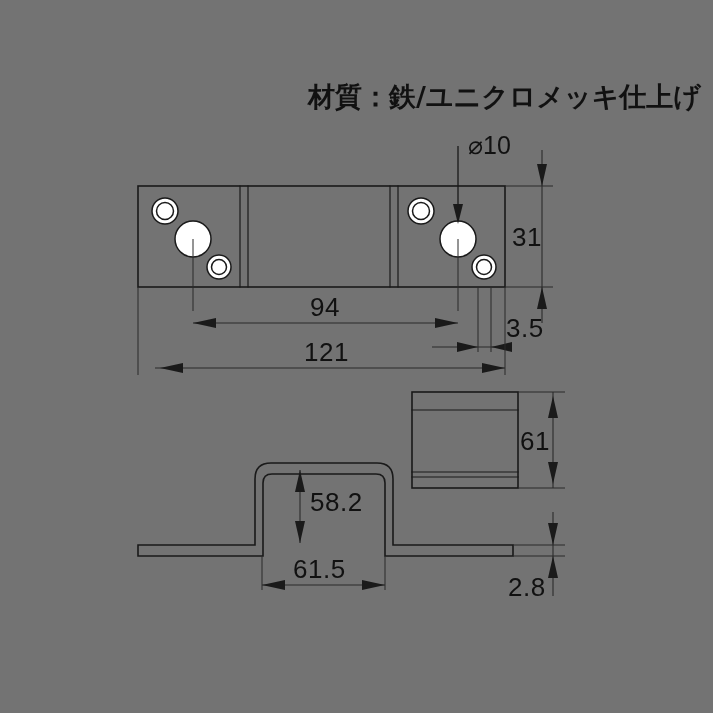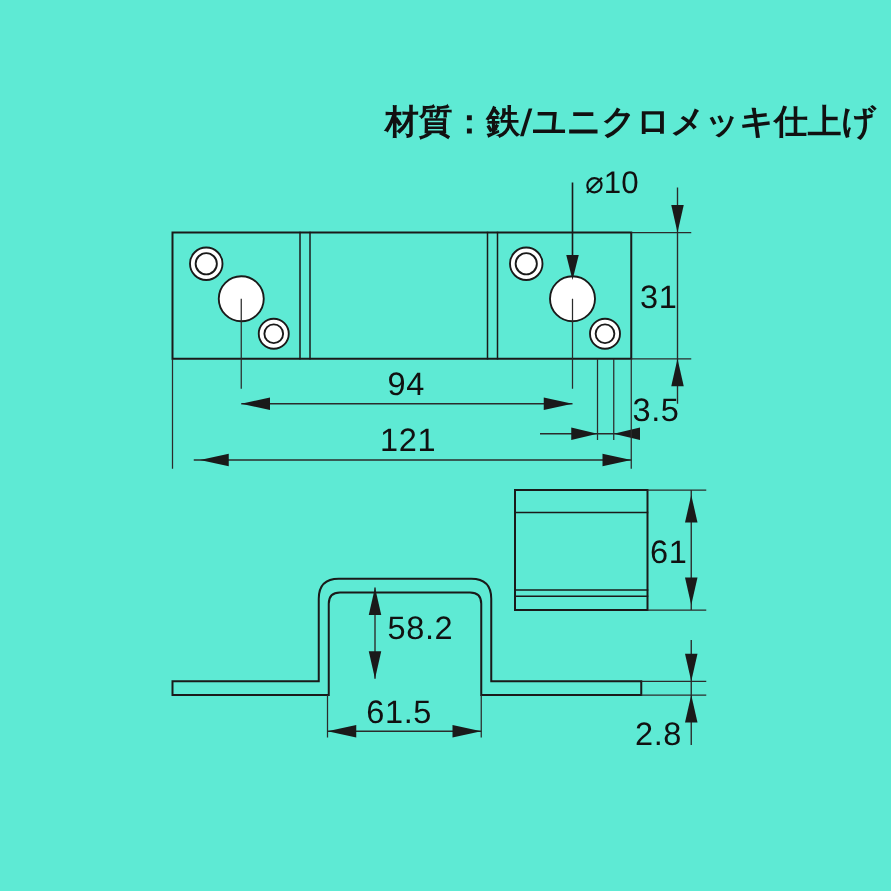--- a/index.html
+++ b/index.html
@@ -10,21 +10,21 @@
   body {
     width: 713px;
     height: 713px;
     font-family: "Liberation Sans", sans-serif;
     overflow: hidden;
   }
   #drawing-root {
     position: relative;
     width: 713px;
     height: 713px;
-    background: #5eead4;
+    background: #737373;
   }
   svg#tech-drawing {
     display: block;
     width: 713px;
     height: 713px;
   }
   .obj-line {
     stroke: #1a1a1a;
     stroke-width: 1.6;
     fill: none;

